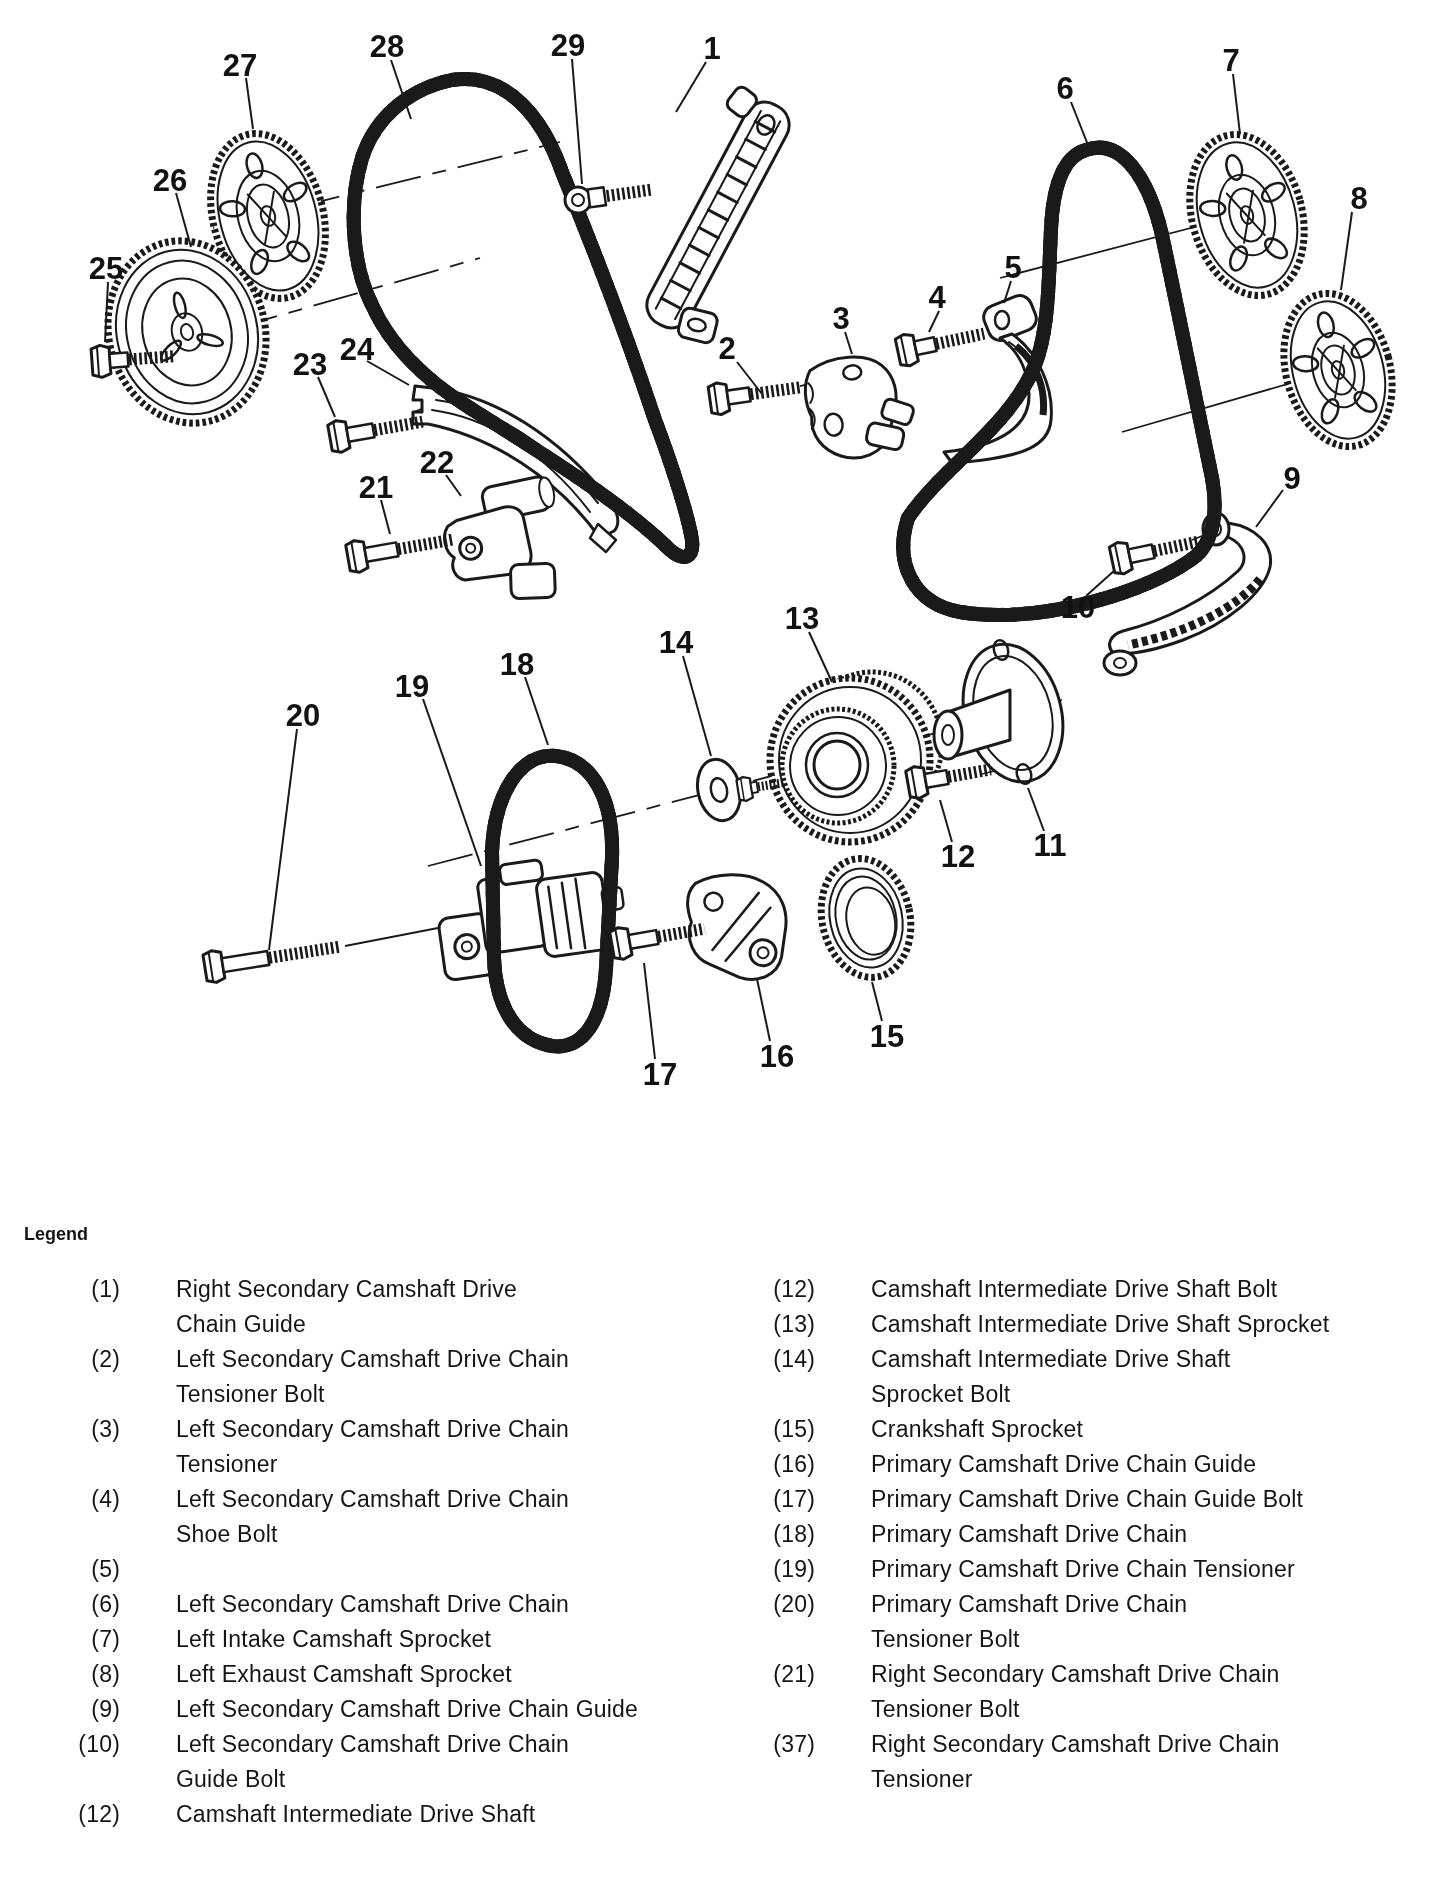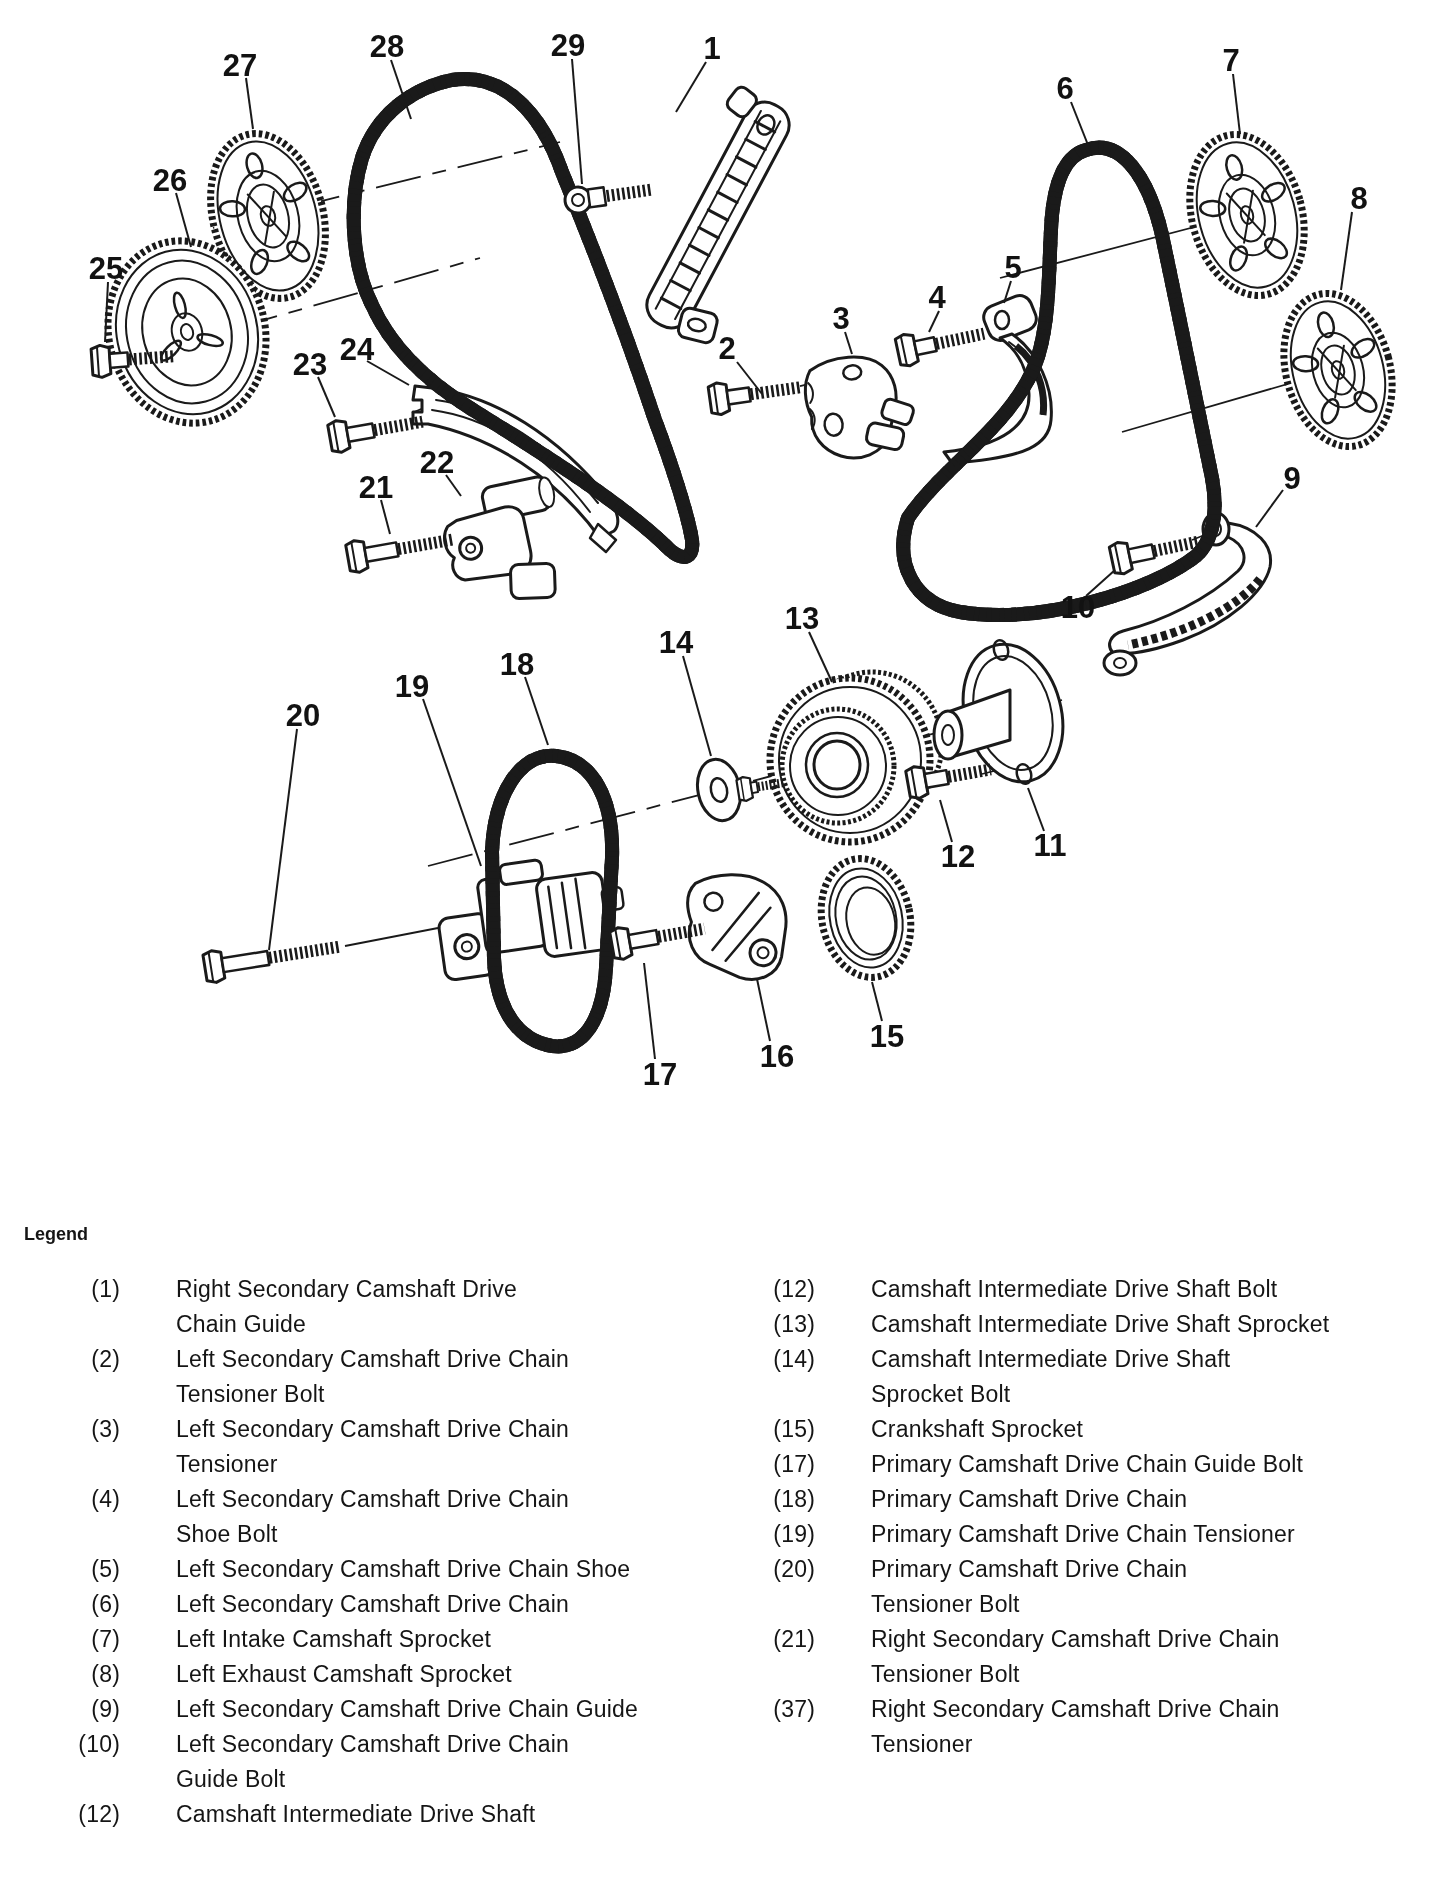--- a/index.html
+++ b/index.html
@@ -411,21 +411,20 @@
         <span class="txt">Left Secondary Camshaft Drive Chain
 Tensioner</span>
       </div>
       <div class="legend-item">
         <span class="num">(4)</span>
         <span class="txt">Left Secondary Camshaft Drive Chain
 Shoe Bolt</span>
       </div>
       <div class="legend-item">
         <span class="num">(5)</span>
-        <span class="txt">Left Secondary Camshaft Drive Chain Shoe</span>
       </div>
       <div class="legend-item">
         <span class="num">(6)</span>
         <span class="txt">Left Secondary Camshaft Drive Chain</span>
       </div>
       <div class="legend-item">
         <span class="num">(7)</span>
         <span class="txt">Left Intake Camshaft Sprocket</span>
       </div>
       <div class="legend-item">
@@ -458,20 +457,24 @@
       <div class="legend-item">
         <span class="num">(14)</span>
         <span class="txt">Camshaft Intermediate Drive Shaft
 Sprocket Bolt</span>
       </div>
       <div class="legend-item">
         <span class="num">(15)</span>
         <span class="txt">Crankshaft Sprocket</span>
       </div>
       <div class="legend-item">
+        <span class="num">(16)</span>
+        <span class="txt">Primary Camshaft Drive Chain Guide</span>
+      </div>
+      <div class="legend-item">
         <span class="num">(17)</span>
         <span class="txt">Primary Camshaft Drive Chain Guide Bolt</span>
       </div>
       <div class="legend-item">
         <span class="num">(18)</span>
         <span class="txt">Primary Camshaft Drive Chain</span>
       </div>
       <div class="legend-item">
         <span class="num">(19)</span>
         <span class="txt">Primary Camshaft Drive Chain Tensioner</span>

